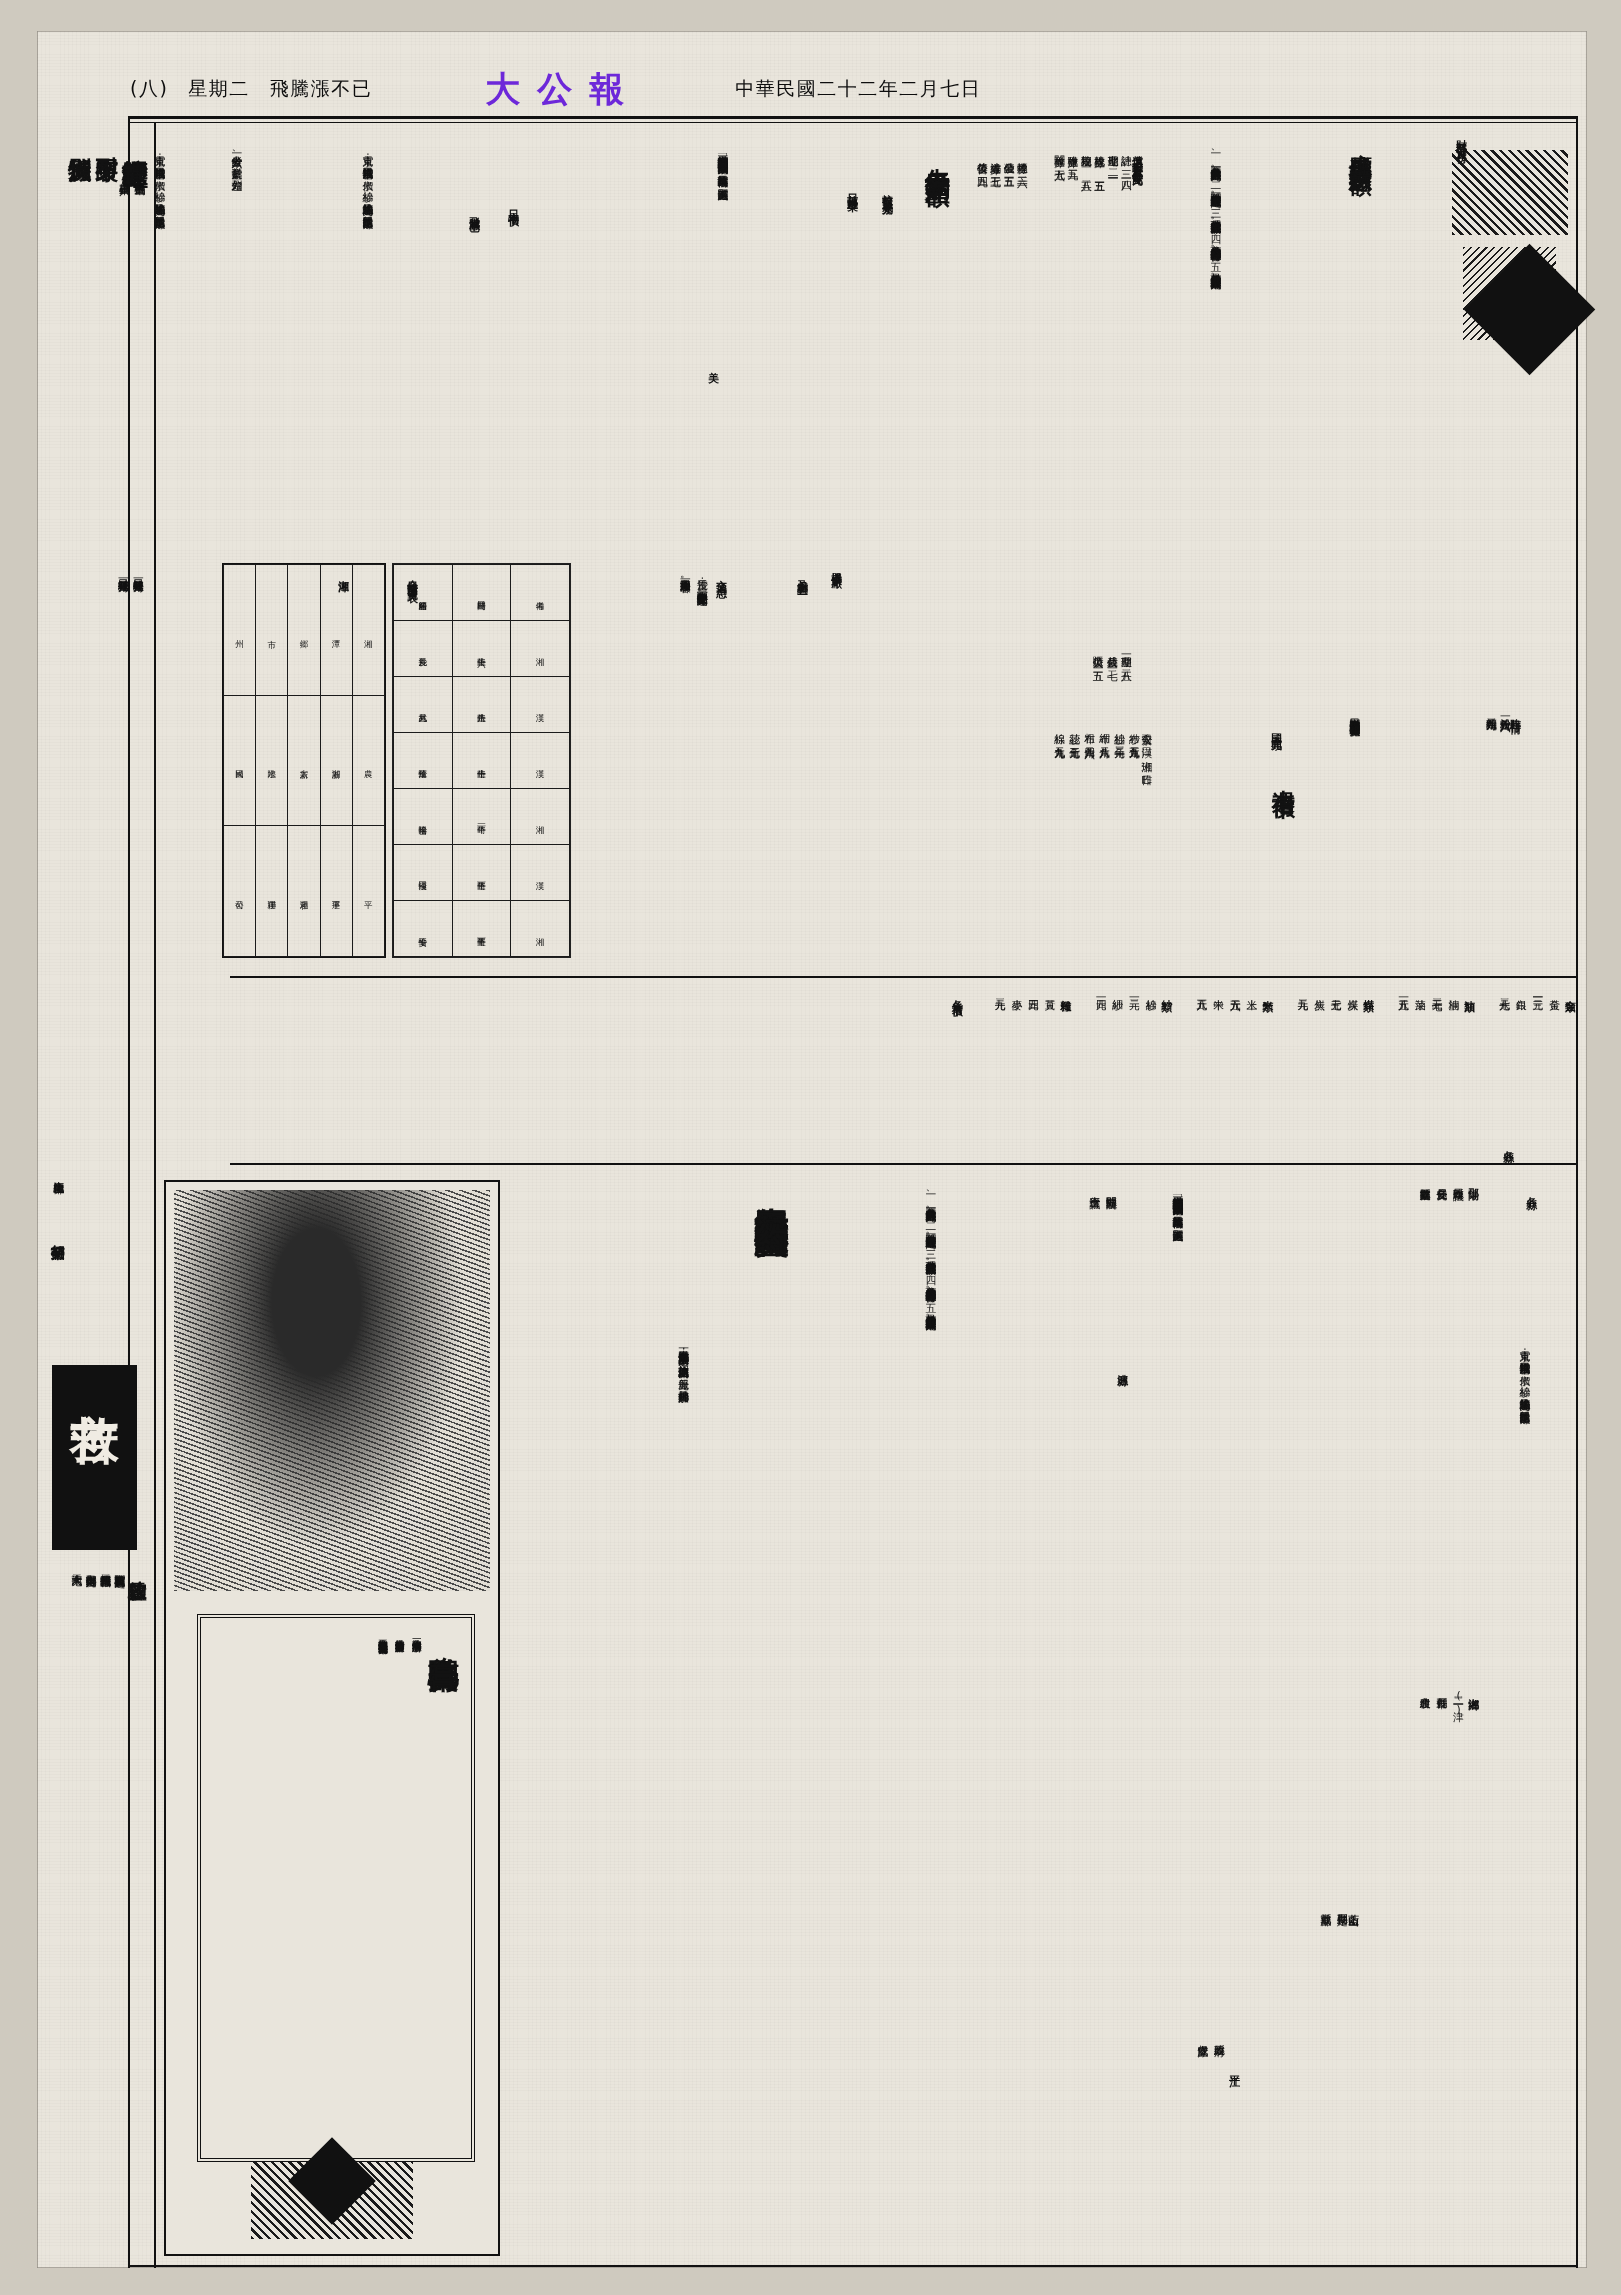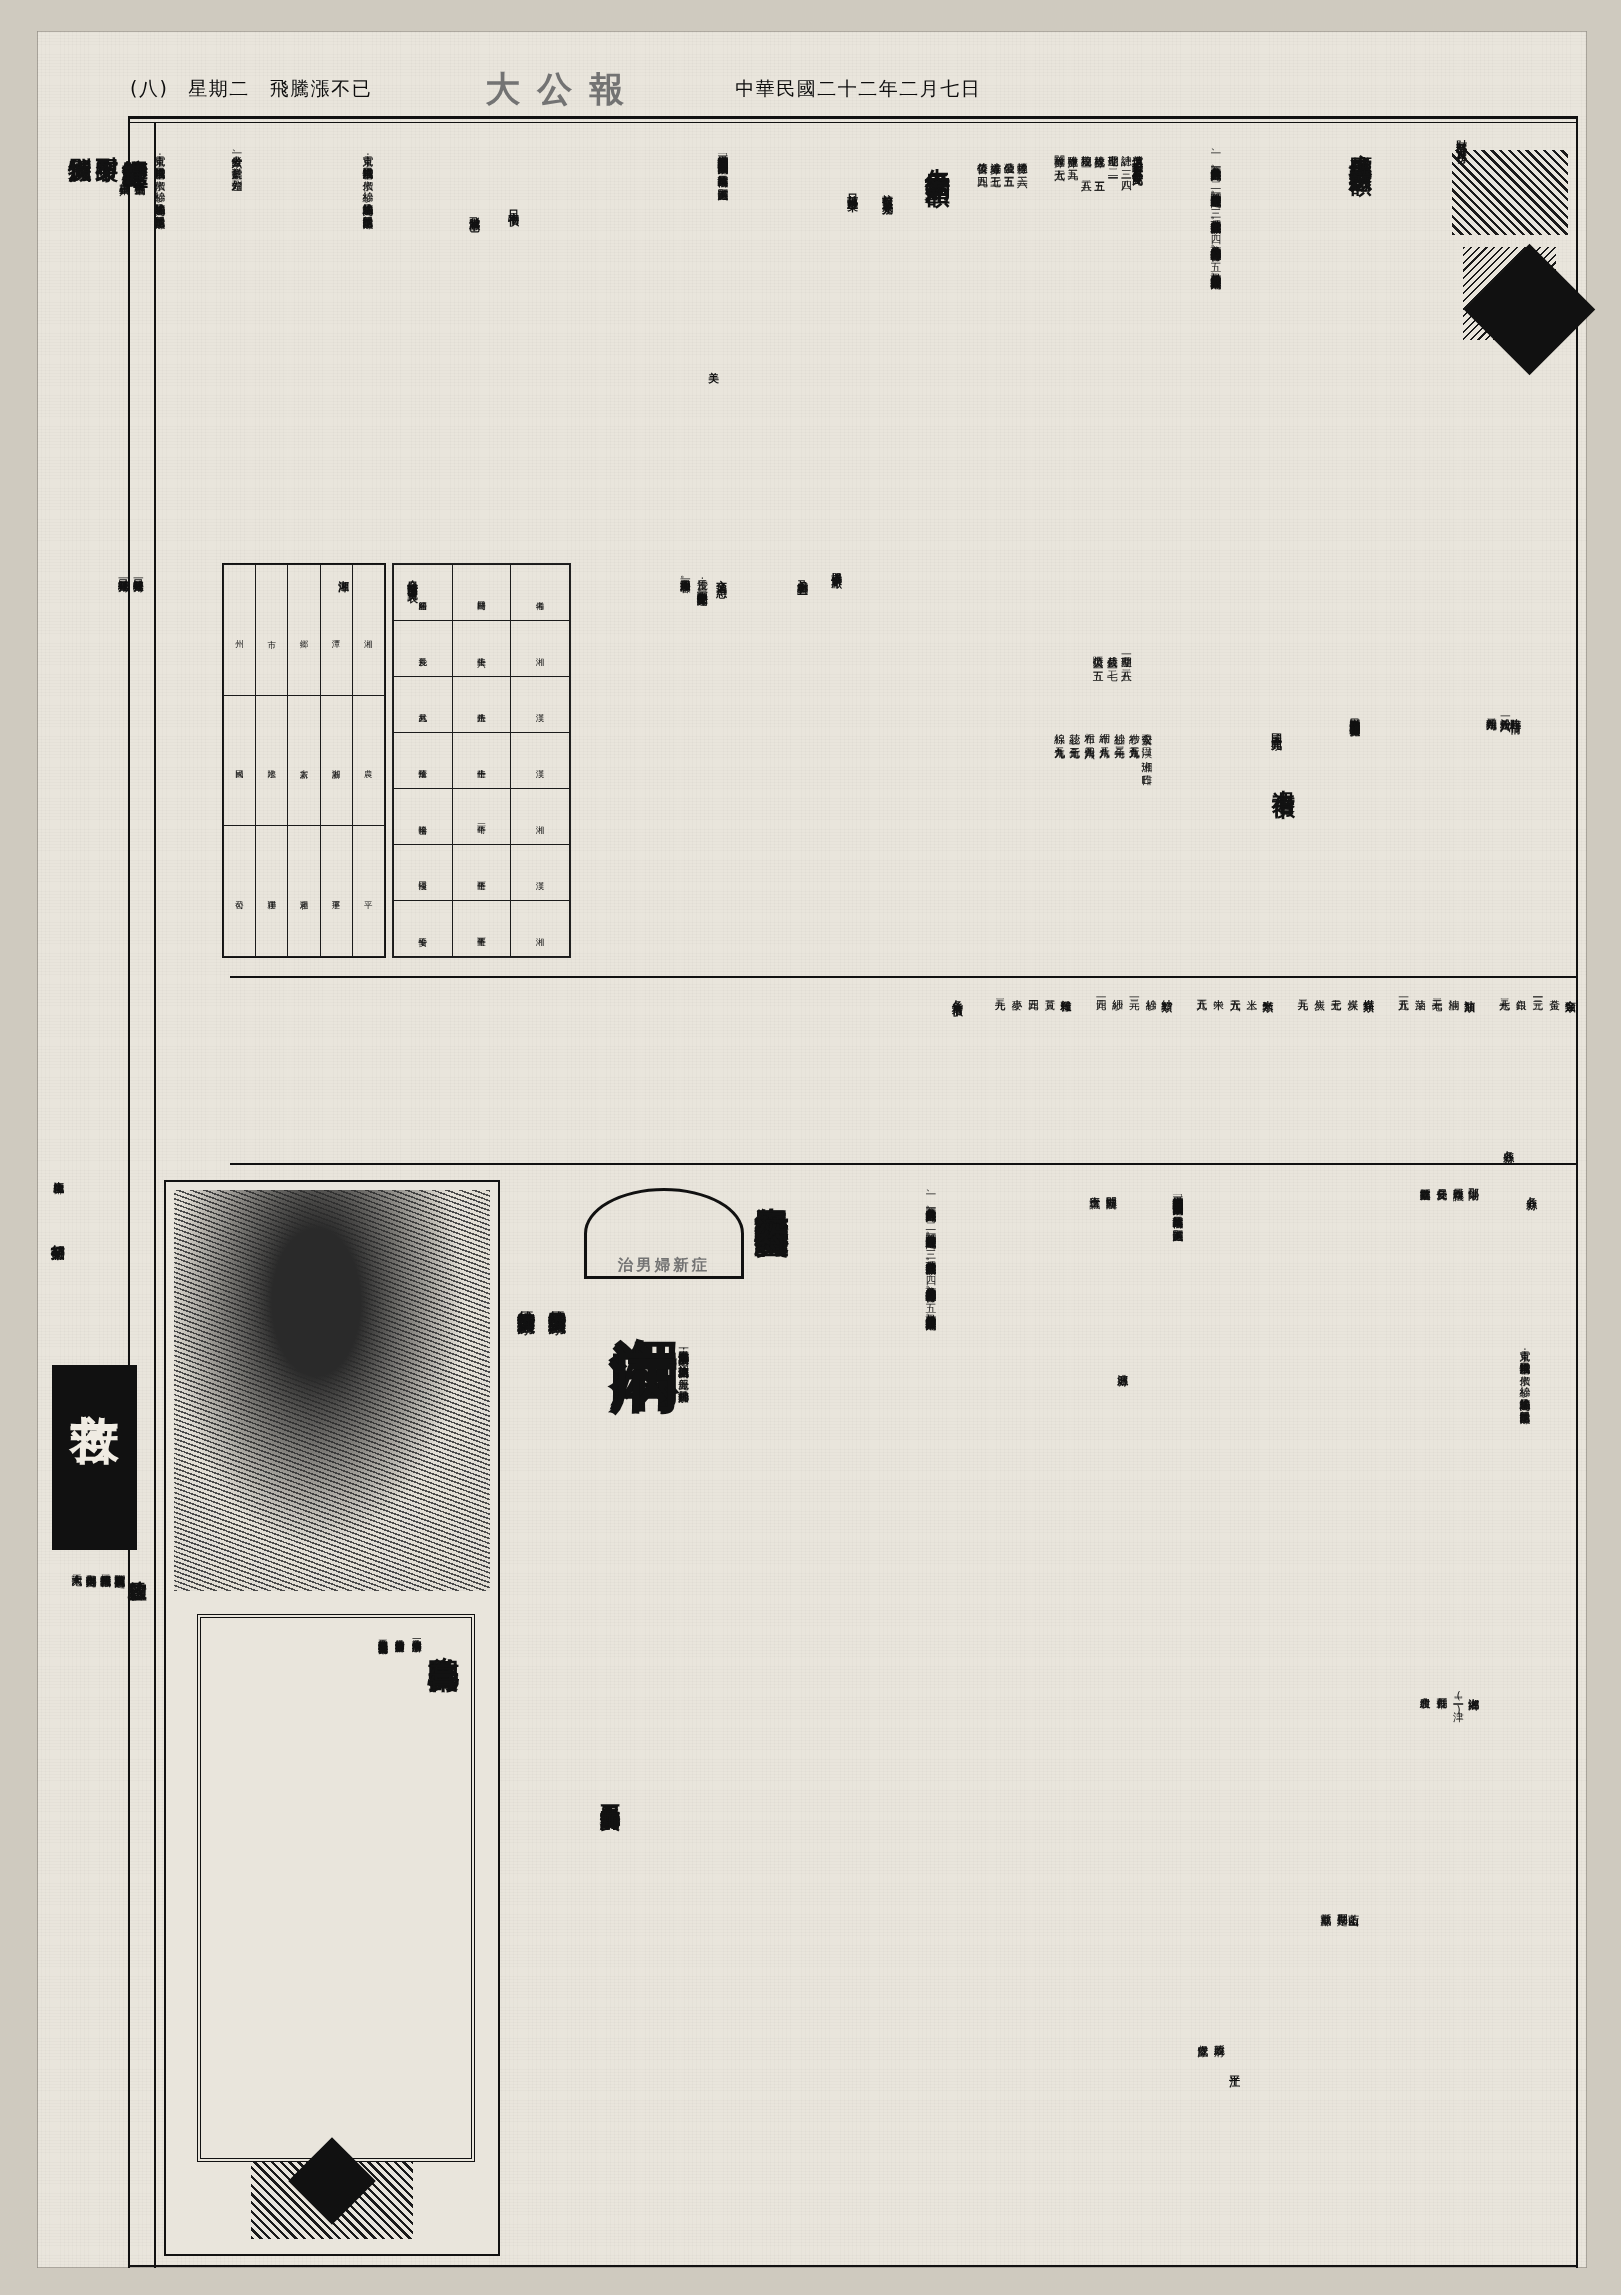--- a/index.html
+++ b/index.html
@@ -40,21 +40,21 @@
   .v {
     writing-mode: vertical-rl;
     text-orientation: upright;
     font-family: "DejaVu Sans", "Liberation Sans", sans-serif;
     line-height: 1.04;
     letter-spacing: 0.02em;
     color: #121212;
     white-space: pre-wrap;
   }
   .h {
-    color: #737373;
+    color: #6d28d9;
     white-space: pre-wrap;
   }
   
   .masthead {
     position: absolute;
     left: 93px;
     top: 35px;
     width: 1450px;
     height: 46px;
     display: flex;
@@ -456,29 +456,20 @@
           <div class="v" style="font-size:31px; font-weight:bold; height:463px">兜安氏馳名藥膏</div>
           <div class="v tiny2" style="height:494px">此藥專治一切皮膚病瘡瘍癬疥濕疹</div>
           <div class="v tiny2" style="height:494px">熱癬痔瘡搔癢黃水瘡癩癬癬等無不神效</div>
           <div class="v tiny2" style="height:494px">不乘效如神偶著惡性濕瘡除癢搽此藥更宜內服兜安氏補血清毒藥也</div>
         </div>
       </div>
       <div style="position:absolute; left:85px; top:980px; width:162px; height:77px;" class="hatch"></div>
       <div style="position:absolute; left:135px; top:968px; width:62px; height:62px; background:#111; transform:rotate(45deg);"></div>
     </div>
 
-    <div class="blk" style="left:478px; top:1157px; width:231px; height:1057px;">
-      <div style="position:absolute; left:69px; top:0px; width:154px; height:85px; border:3.9px solid #111; border-radius:50% 50% 0 0; display:flex; align-items:flex-end; justify-content:center;">
-        <span class="h" style="font-size:15.4px; font-weight:bold; letter-spacing:3.1px;">治男婦新症</span>
-      </div>
-      <div class="v" style="position:absolute; left:93px; top:93px; font-size:71px; font-weight:bold; height:478px;">白濁淋病</div>
-      <div class="v tiny2" style="position:absolute; left:31px; top:108px; font-size:18.5px; height:478px;">特約長沙太平門中英大藥房獨家經理</div>
-      <div class="v tiny2" style="position:absolute; left:0px; top:108px; font-size:18.5px; height:478px;">特約長沙黃道街中英大藥房獨家經理</div>
-      <div class="v" style="position:absolute; left:85px; top:602px; font-size:20px; font-weight:bold; height:432px;">每服大洋二元外埠函購郵費加一</div>
-    </div>
 
     <div class="blk" style="left:717px; top:1149px; width:162px; height:1072px;">
       <div class="v" style="font-size:34px; font-weight:bold; height:1026px;">上海伊文思圖書公司出版英文津津液淋瀝集十美生堂特約</div>
     </div>
     <div class="blk" style="left:640px; top:1311px; width:77px; height:902px;">
       <div class="v tiny2" style="height:887px">大洋一元五〇五號郵票主治淋病瀝瀝之病期，用效施驗血一切遺精白濁，每服一元，外埠函購郵費加一。</div>
     </div>
 
     <div class="blk" style="left:1489px; top:1157px; height:139px;">
       <div class="v hd">各縣</div>

